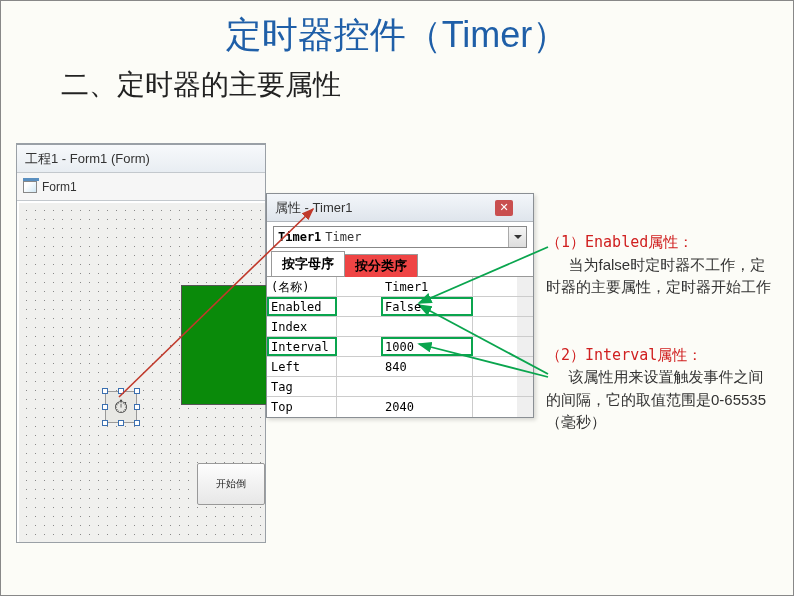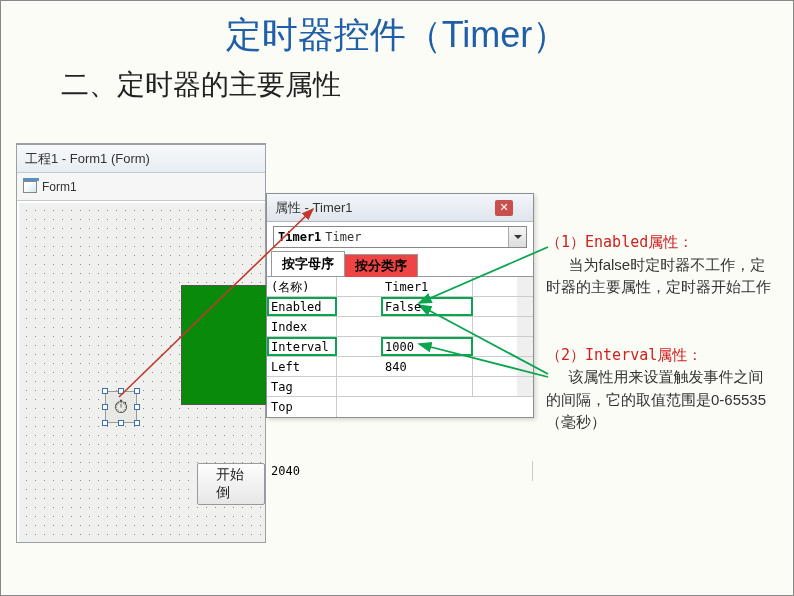--- a/index.html
+++ b/index.html
@@ -117,21 +117,21 @@
   }
   .btn-start {
     position: absolute;
     left: 178px;
     top: 260px;
     height: 42px;
     padding: 15px 18px;
     background: linear-gradient(#fdfdfd,#e7e7e7);
     border: 1px solid #999;
     border-radius: 2px;
-    font-size: 14px;
+    font-size: 10px;
     color: #222;
     display: flex;
     align-items: center;
   }
 
   
   .props-window {
     position: absolute;
     left: 265px;
     top: 192px;
@@ -203,21 +203,21 @@
     font-size: 12px;
     font-family: "SimSun", monospace;
   }
   .row {
     display: flex;
     height: 20px;
     line-height: 20px;
     border-bottom: 1px solid #ccc;
     gap: 44px;
   }
-  .row:last-child{border-bottom:none;flex-direction:column;}
+  .row:last-child{border-bottom:none;}
   .cell-k {
     width: 70px;
     padding-left: 4px;
     border-right: 1px solid #ccc;
     color: #000;
   }
   .cell-v {
     flex: 1;
     padding-left: 4px;
     border-right: 1px solid #ccc;

